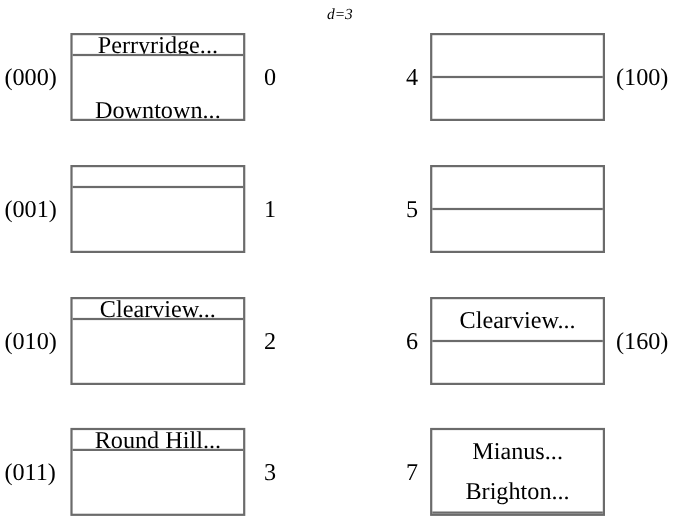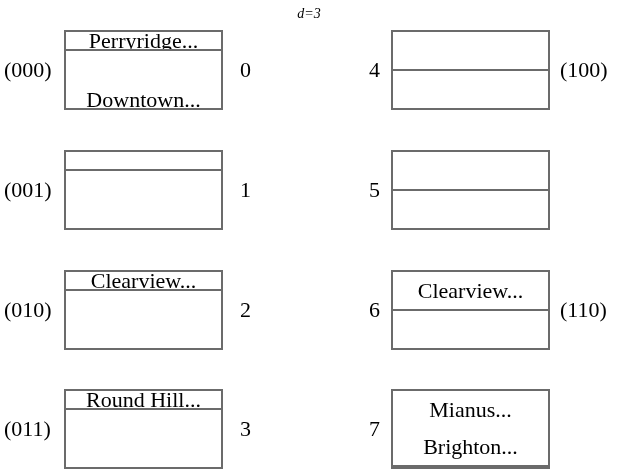--- a/index.html
+++ b/index.html
@@ -85,21 +85,21 @@
   <div class="box boxL">
     <div class="cell top">Clearview...</div>
     <div class="cell"></div>
   </div>
   <div class="lbl numL">2</div>
   <div class="lbl numR">6</div>
   <div class="box boxR">
     <div class="cell top">Clearview...</div>
     <div class="cell"></div>
   </div>
-  <div class="lbl binR">(110)</div>
+  <div class="lbl binR">(160)</div>
 </div>
 
 <div class="row row4">
   <div class="lbl binL">(011)</div>
   <div class="box boxL">
     <div class="cell top">Round Hill...</div>
     <div class="cell"></div>
   </div>
   <div class="lbl numL">3</div>
   <div class="lbl numR">7</div>

